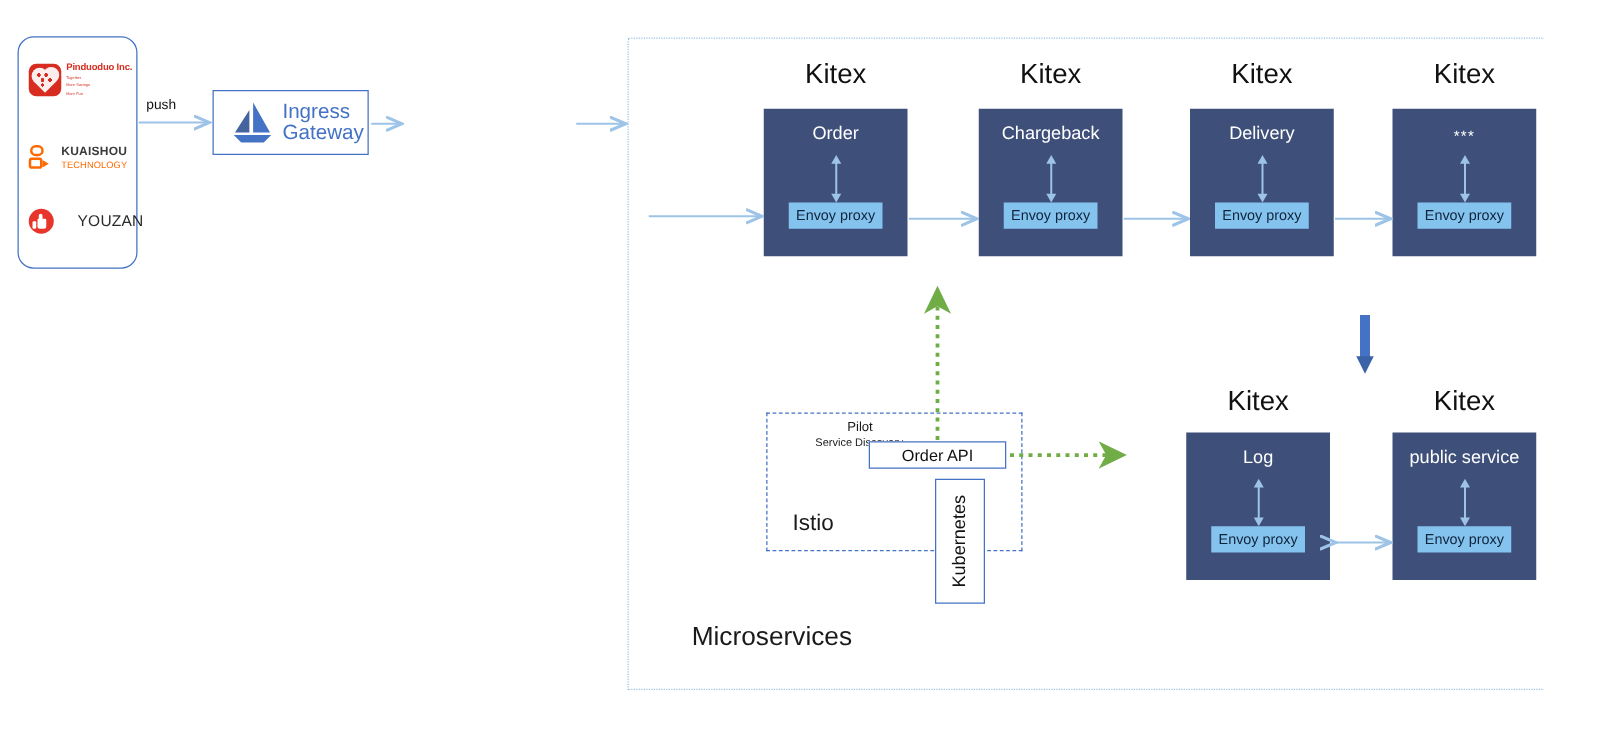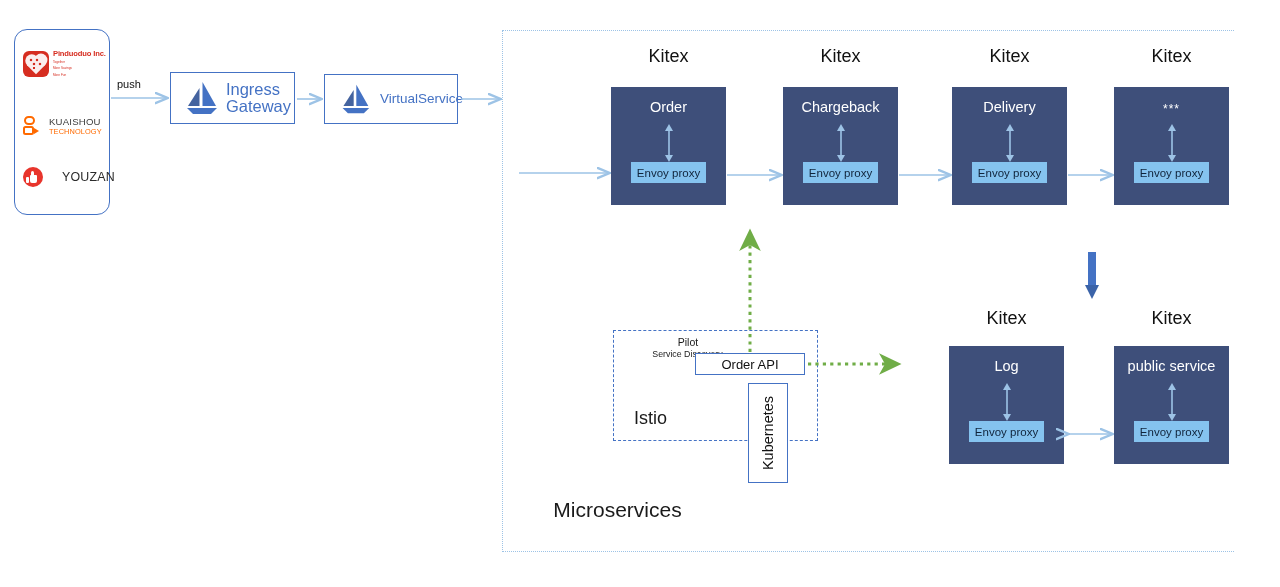--- a/index.html
+++ b/index.html
@@ -124,21 +124,21 @@
     position: absolute;
     left: 11px; top: 11.5px;
     width: 0; height: 0;
     border-top: 3.2px solid transparent;
     border-bottom: 3.2px solid transparent;
     border-left: 5px solid #ff6a00;
   }
   .ks-text { margin-left: 4px; line-height: 1; }
   .ks-name {
     font-size: 9.6px;
-    font-weight: normal;
+    font-weight: bold;
     color: #3b3b3b;
     letter-spacing: .2px;
     white-space: nowrap;
   }
   .ks-sub {
     margin-top: 1px;
     font-size: 7.4px;
     color: #ff6a00;
     letter-spacing: .1px;
     white-space: nowrap;
@@ -224,21 +224,21 @@
     left: 0; right: 0;
     top: 498px;
     text-align: center;
     font-size: 21px;
     color: #1a1a1a;
   }
 
   
   .kitex-label {
     position: absolute;
-    font-size: 18px;
+    font-size: 22px;
     color: #111111;
     text-align: center;
     width: 115px;
   }
   .svc-card {
     position: absolute;
     width: 115px;
     height: 118px;
     background: #3e4f7a;
     box-sizing: border-box;
@@ -403,28 +403,20 @@
       <polygon points="19.5,3 19.5,27 33,27" fill="#4472c4"></polygon>
       <polygon points="16.5,9 16.5,27 5,27" fill="#44639f"></polygon>
       <path d="M4,29 L34,29 L28,35 L10,35 Z" fill="#4472c4"></path>
     </svg>
     <div class="gw-label">
       <div>Ingress</div>
       <div>Gateway</div>
     </div>
   </div>
 
-  <div class="istio-box" id="virtualservice-box">
-    <svg class="sail" width="32" height="34" viewBox="0 0 36 38">
-      <polygon points="19.5,3 19.5,27 33,27" fill="#4472c4"></polygon>
-      <polygon points="16.5,9 16.5,27 5,27" fill="#44639f"></polygon>
-      <path d="M4,29 L34,29 L28,35 L10,35 Z" fill="#4472c4"></path>
-    </svg>
-    <div class="gw-label" id="virtualservice-label">VirtualService</div>
-  </div>
 
   <div id="microservices-container"></div>
   <div id="microservices-title">Microservices</div>
 
   <div class="kitex-label" style="left:611px; top:46px;">Kitex</div>
   <div class="svc-card" style="left:611px; top:87px;">
     <div class="svc-name">Order</div>
     <svg class="svc-dbl-arrow" viewBox="0 0 16 40">
       <line x1="8" y1="5" x2="8" y2="35" stroke="#9dc3e6" stroke-width="1.6"></line>
       <polygon points="8,1 4,8 12,8" fill="#9dc3e6"></polygon>

